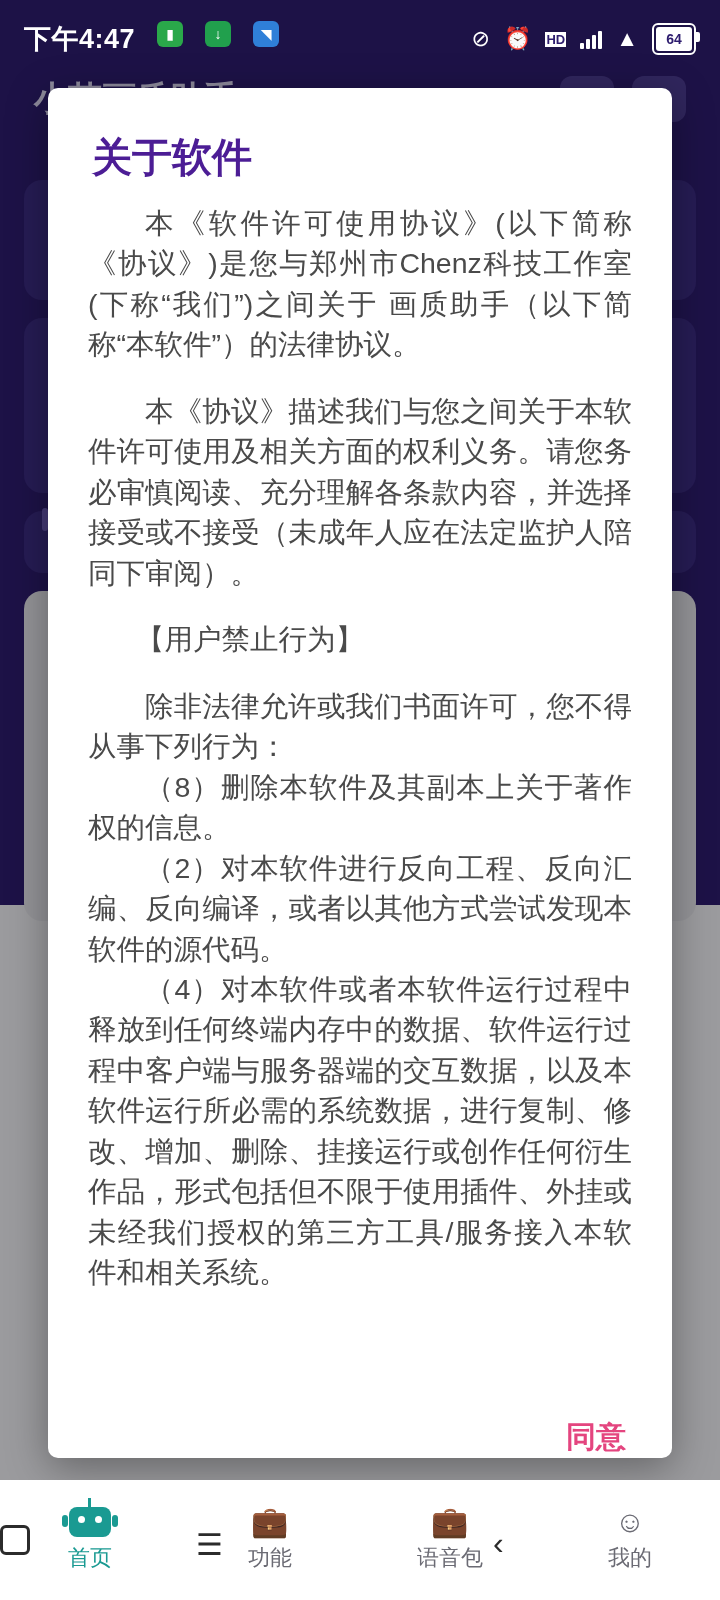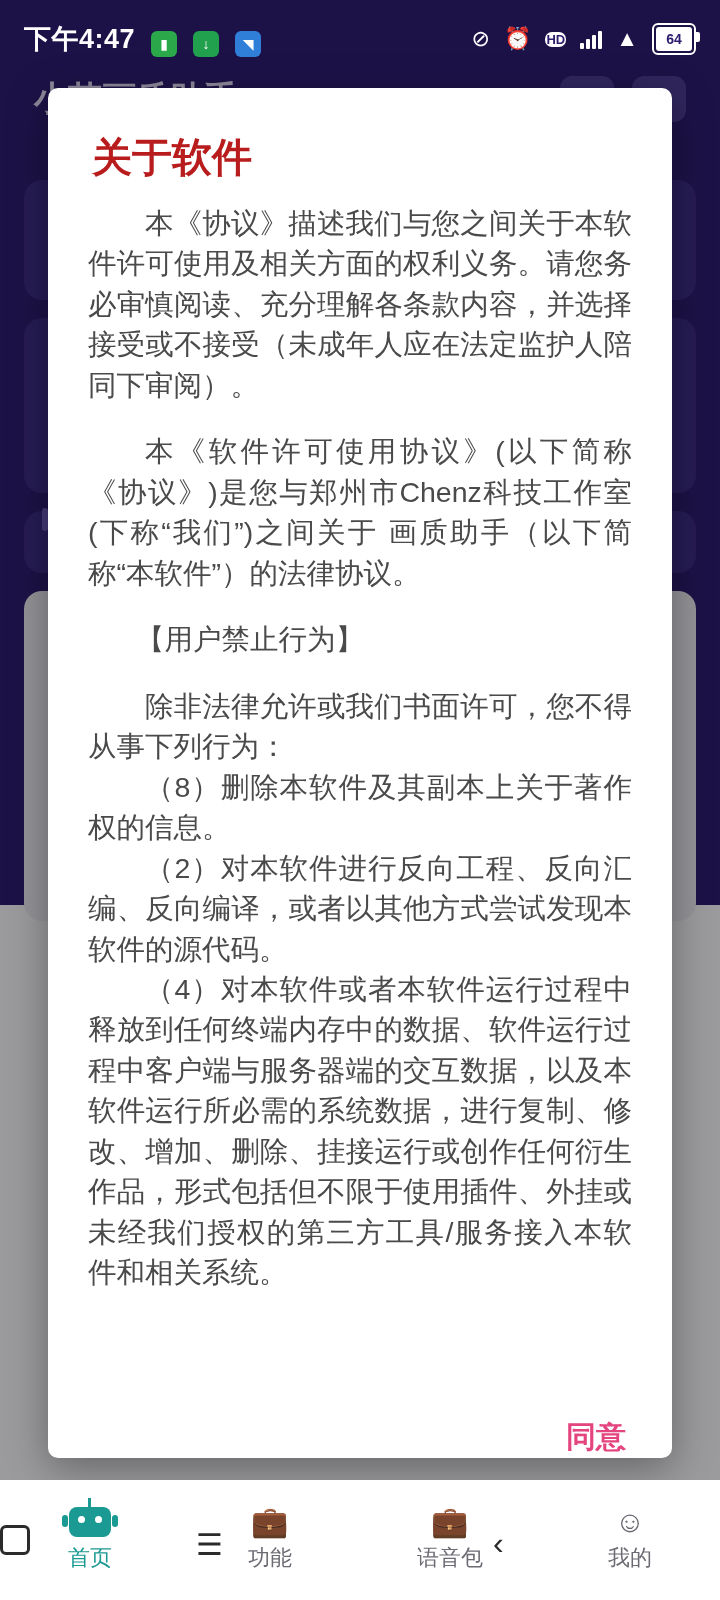--- a/index.html
+++ b/index.html
@@ -25,34 +25,34 @@
   }
 
   
   .statusbar {
     position: absolute; top: 0; left: 0; right: 0; height: 78px;
     display: flex; align-items: center; justify-content: space-between;
     padding: 0 24px;
     color: #ffffff;
     z-index: 30;
   }
-  .sb-left { display:flex; align-items:flex-end; gap:16px; }
+  .sb-left { display:flex; align-items:flex-start; gap:22px; }
   .sb-time { font-size: 27px; font-weight: 700; letter-spacing: .5px; }
   .sb-badge {
     width: 26px; height: 26px; border-radius: 6px;
     display: flex; align-items: center; justify-content: center;
     font-size: 14px; color: #fff;
   }
   .sb-badge.green1 { background: #2aa84a; }
   .sb-badge.green2 { background: #21a04d; }
   .sb-badge.blue   { background: #2f7fd8; }
   .sb-right { display:flex; align-items:center; gap: 14px; }
   .sb-ico { font-size: 22px; color:#fff; line-height:1; }
   .sb-hd { font-size: 13px; font-weight:700; border:0; padding:0 1px;
-           background:#fff; color:#2d1c6e; border-radius:7px; }
+           background:#fff; color:#2d1c6e; border-radius:0; }
   .bars { display:flex; align-items:flex-end; gap:2px; height:20px; }
   .bars i { display:block; width:4px; background:#fff; border-radius:1px; }
   .bars i:nth-child(1){height:6px} .bars i:nth-child(2){height:10px}
   .bars i:nth-child(3){height:14px} .bars i:nth-child(4){height:18px}
   .batt {
     width: 44px; height: 32px; border: 2px solid #fff; border-radius: 6px;
     position: relative; display:flex; align-items:center; justify-content:center;
     font-size: 14px; font-weight: 700; color:#2d1c6e;
   }
   .batt::after {
@@ -116,21 +116,21 @@
 
   .dialog {
     position:absolute; z-index:25;
     top: 88px; left: 48px; width: 624px; height: 1370px;
     background:#ffffff; border-radius: 10px;
     box-shadow: 0 10px 40px rgba(0,0,0,.35);
     overflow:hidden;
     display:flex; flex-direction:column;
   }
   .dlg-title {
-    font-size: 40px; font-weight: 700; color:#b91c1c;
+    font-size: 40px; font-weight: 700; color:#4c1d95;
     padding: 42px 44px 18px 44px;
   }
   .dlg-body {
     flex:1; overflow:hidden;
     padding: 0 40px 0 40px;
     color: #4a4a4a;
     font-size: 28.5px;
     line-height: 1.42;
     position:relative;
   }
@@ -198,22 +198,22 @@
     </span>
   </div>
 </div>
 
 <div class="scrim"></div>
 
 <div class="dialog">
   <div class="dlg-title">关于软件</div>
 
   <div class="dlg-body">
+    <p>本《软件许可使用协议》(以下简称《协议》)是您与郑州市Chenz科技工作室(下称“我们”)之间关于 画质助手（以下简称“本软件”）的法律协议。</p>
     <p>本《协议》描述我们与您之间关于本软件许可使用及相关方面的权利义务。请您务必审慎阅读、充分理解各条款内容，并选择接受或不接受（未成年人应在法定监护人陪同下审阅）。</p>
-    <p>本《软件许可使用协议》(以下简称《协议》)是您与郑州市Chenz科技工作室(下称“我们”)之间关于 画质助手（以下简称“本软件”）的法律协议。</p>
     <p class="noind">【用户禁止行为】</p>
     <p class="tight">除非法律允许或我们书面许可，您不得从事下列行为：</p>
     <p class="sub">（8）删除本软件及其副本上关于著作权的信息。</p>
     <p class="sub">（2）对本软件进行反向工程、反向汇编、反向编译，或者以其他方式尝试发现本软件的源代码。</p>
     <p class="sub">（4）对本软件或者本软件运行过程中释放到任何终端内存中的数据、软件运行过程中客户端与服务器端的交互数据，以及本软件运行所必需的系统数据，进行复制、修改、增加、删除、挂接运行或创作任何衍生作品，形式包括但不限于使用插件、外挂或未经我们授权的第三方工具/服务接入本软件和相关系统。</p>
 
     <div class="fade"></div>
   </div>
 
   <div class="dlg-actions">

